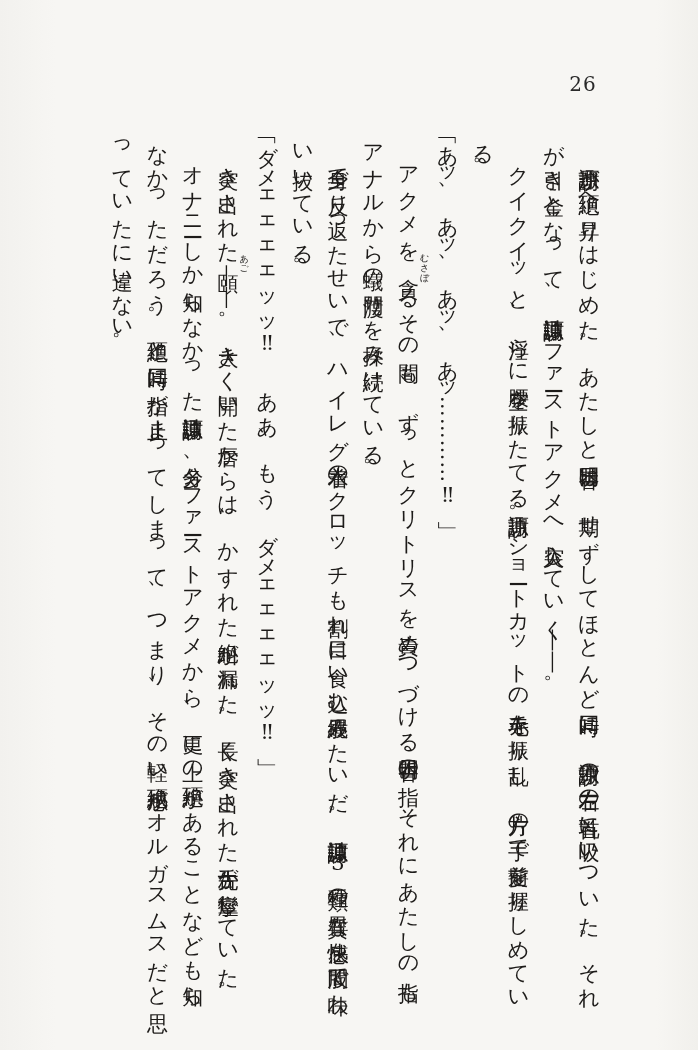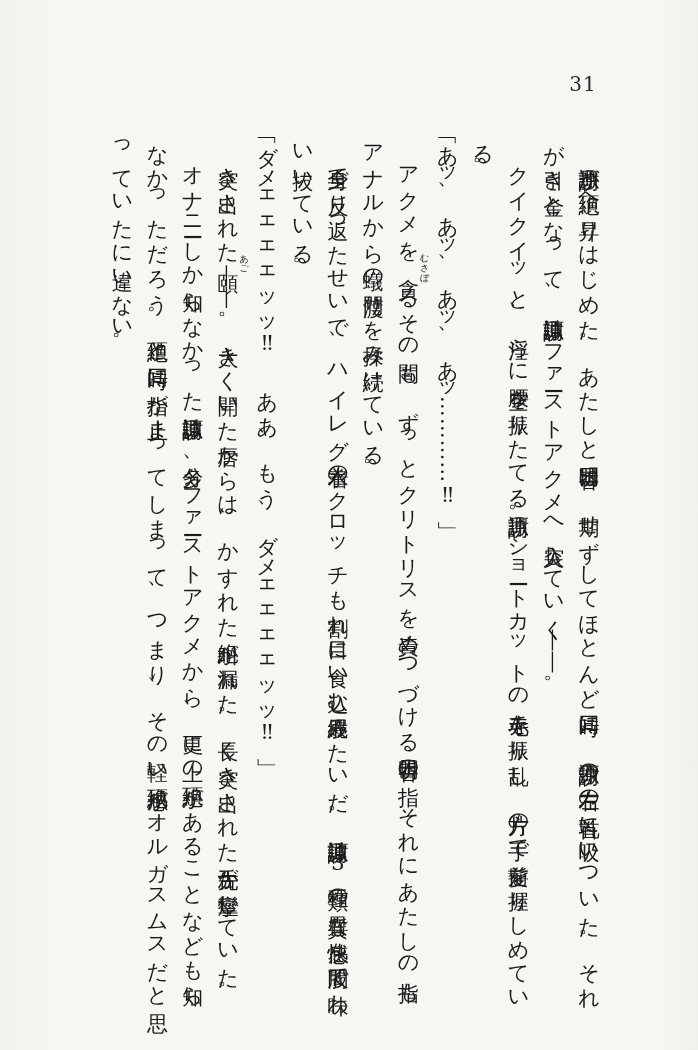--- a/index.html
+++ b/index.html
@@ -54,21 +54,21 @@
     letter-spacing: 0;
   }
   .tcy {
     text-combine-upright: all;
   }
 </style>
 </head>
 <body>
 
 <div class="page">
-  <div class="page-number">31</div>
+  <div class="page-number">26</div>
   <div class="text-block">
       <p class="indent">諏訪原が絶頂へ昇りはじめた。あたしと明日香は、期せずしてほとんど同時に、諏訪原の左右の乳首に吸いついた。それが引き金となって、諏訪原はファーストアクメへ突入していく――。</p>
       <p class="indent">クイクイッと、淫らに空腰を振りたてる諏訪原。ショートカットの赤毛を振り乱し、片方の手で前髪を握りしめている。</p>
       <p>「あッ、あッ、あッ、あッ…………‼」</p>
       <p class="indent">アクメを<ruby>貪<rt>むさぼ</rt></ruby>るその間も、ずっとクリトリスを責めつづける明日香の指。それにあたしの指もアナルから蟻の門渡りを揉み続けている。</p>
       <p class="indent">全身で反り返ったせいで、ハイレグ水着のクロッチも割れ目に食い込む股縄みたいだ。諏訪原は<span class="tcy">3</span>種類の異質な快感を股間で味わい抜いている。</p>
       <p>「ダメェェェェッッ‼　ああ、もう、ダメェェェェッッ‼」</p>
       <p class="indent">突き出された<ruby>頤<rt>あご</rt></ruby>――。大きく開いた唇からは、かすれた絶叫が漏れた。長く突き出された舌先が痙攣していた。</p>
       <p class="indent">オナニーしか知らなかった諏訪原は、多分、ファーストアクメから、更に上の絶頂があることなども知らなかっただろう。絶頂と同時に指が止まってしまって、つまり、その軽い絶頂感がオルガスムスだと思っていたに違いない。</p>
     </div>

